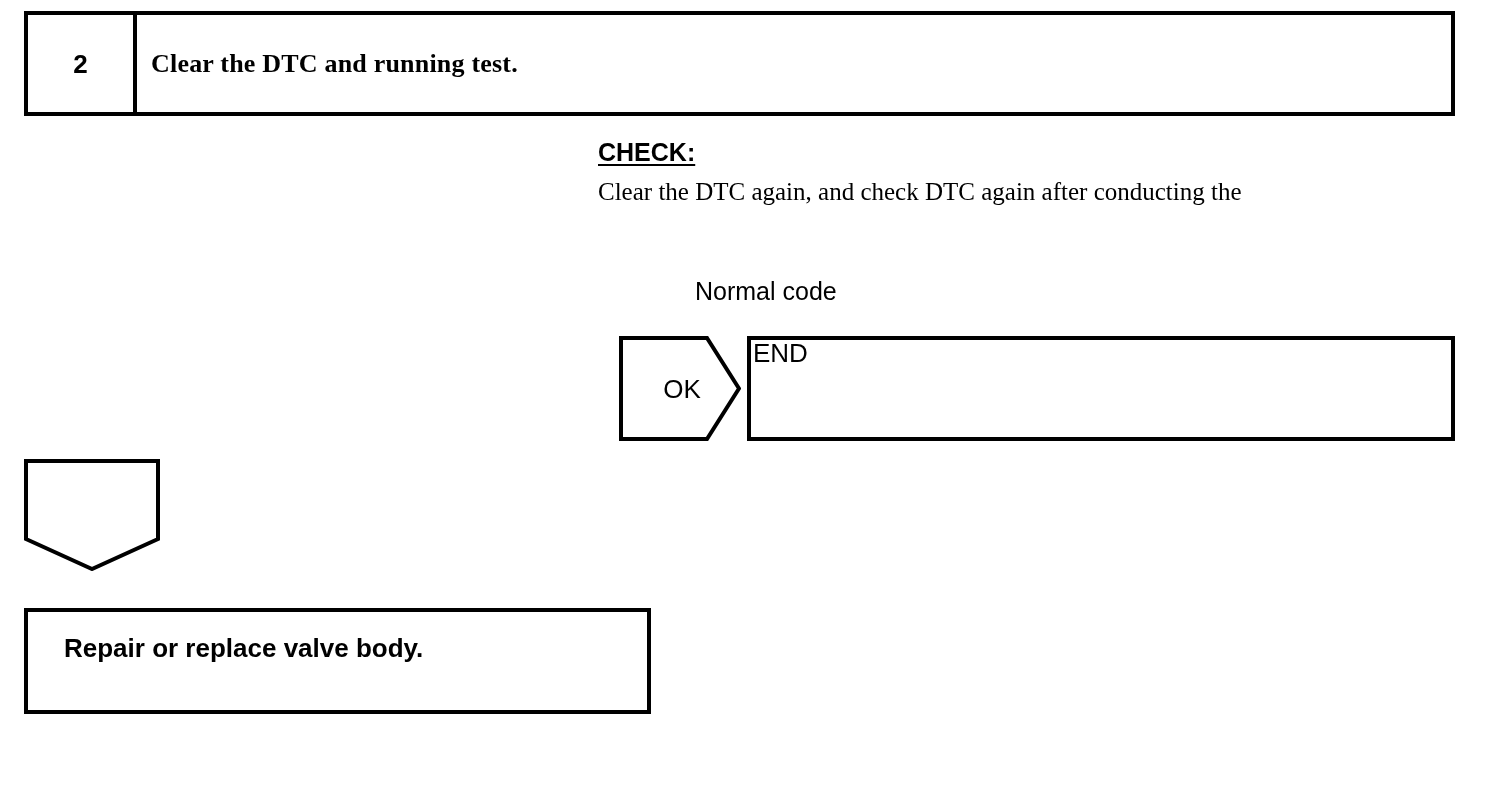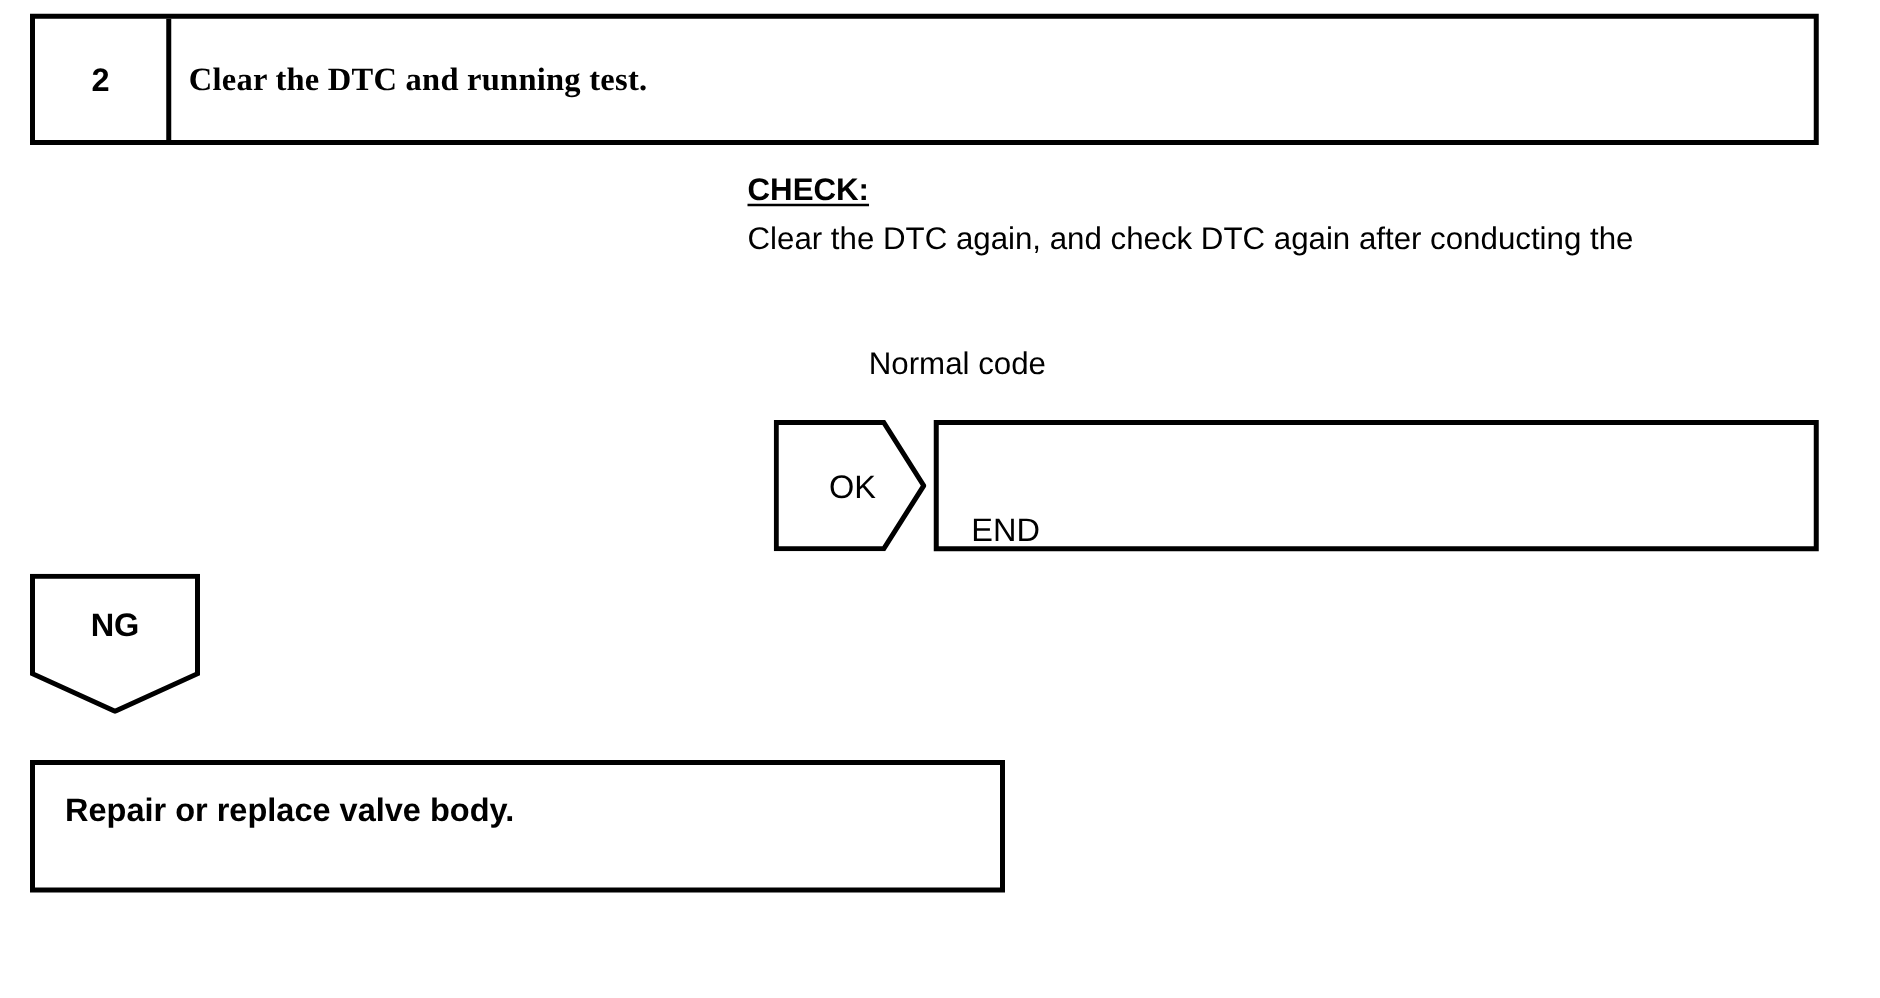--- a/index.html
+++ b/index.html
@@ -71,20 +71,21 @@
     text-underline-offset: 3px;
     line-height: 39px;
     display: block;
   }
   .body-line {
     font-size: 25px;
     font-weight: normal;
     line-height: 39px;
     display: block;
     white-space: nowrap;
+    font-family: Liberation Serif, serif;
   }
 
   
   #normal-code-caption {
     position: absolute;
     left: 695px;
     top: 279px;
     font-size: 25px;
     font-weight: normal;
     line-height: 1;
@@ -117,22 +118,22 @@
   #end-box {
     position: absolute;
     left: 747px;
     top: 336px;
     width: 708px;
     height: 105px;
     box-sizing: border-box;
     border: 4px solid #000;
     background: #fff;
     display: flex;
-    align-items: flex-end;
-    padding-left: 26px;
+    align-items: flex-start;
+    padding-left: 2px;
   }
   #end-box .end-label {
     font-size: 26px;
     font-weight: normal;
     line-height: 1;
   }
 
   
   #ng-arrow {
     position: absolute;
@@ -154,26 +155,26 @@
     font-size: 26px;
     font-weight: bold;
     line-height: 1;
   }
 
   
   #repair-box {
     position: absolute;
     left: 24px;
     top: 608px;
-    width: 780px;
+    width: 627px;
     height: 106px;
     box-sizing: border-box;
     border: 4px solid #000;
     background: #fff;
-    padding-left: 24px;
+    padding-left: 36px;
     padding-top: 23px;
   }
   #repair-box .repair-label {
     font-size: 26px;
     font-weight: bold;
     line-height: 1;
   }
 </style>
 </head>
 <body>
@@ -202,18 +203,17 @@
 </div>
 
 <div id="end-box">
   <span class="end-label">END</span>
 </div>
 
 <div id="ng-arrow">
   <svg viewBox="0 0 136 112" xmlns="http://www.w3.org/2000/svg">
     <polygon points="2,2 134,2 134,80 68,110 2,80" fill="#ffffff" stroke="#000000" stroke-width="4" stroke-linejoin="miter"></polygon>
   </svg>
-  <span class="ng-label">NG</span>
 </div>
 
 <div id="repair-box">
   <span class="repair-label">Repair or replace valve body.</span>
 </div>
 
 </body></html>

